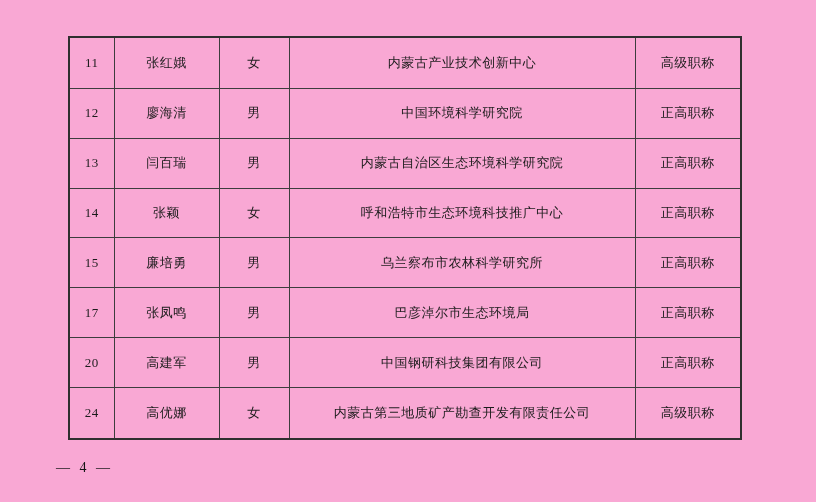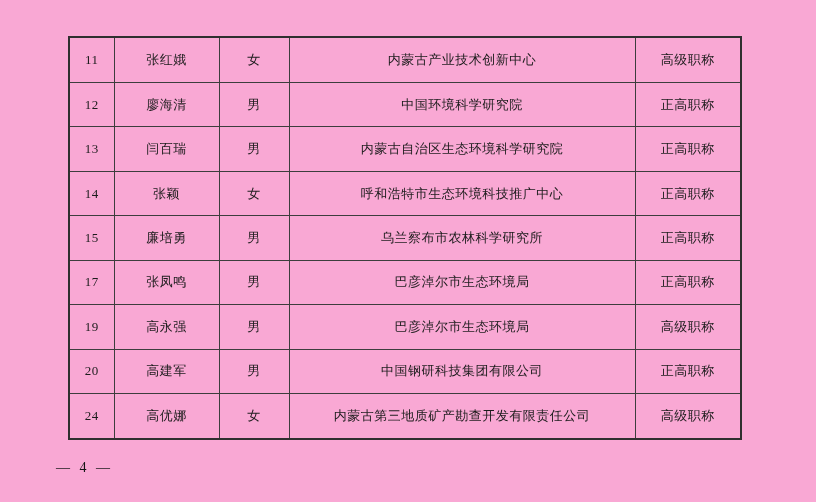--- a/index.html
+++ b/index.html
@@ -96,27 +96,20 @@
     <td>正高职称</td>
   </tr>
         <tr>
     <td>17</td>
     <td>张凤鸣</td>
     <td>男</td>
     <td>巴彦淖尔市生态环境局</td>
     <td>正高职称</td>
   </tr>
         <tr>
-    <td>19</td>
-    <td>高永强</td>
-    <td>男</td>
-    <td>巴彦淖尔市生态环境局</td>
-    <td>高级职称</td>
-  </tr>
-        <tr>
     <td>20</td>
     <td>高建军</td>
     <td>男</td>
     <td>中国钢研科技集团有限公司</td>
     <td>正高职称</td>
   </tr>
         <tr>
     <td>24</td>
     <td>高优娜</td>
     <td>女</td>

